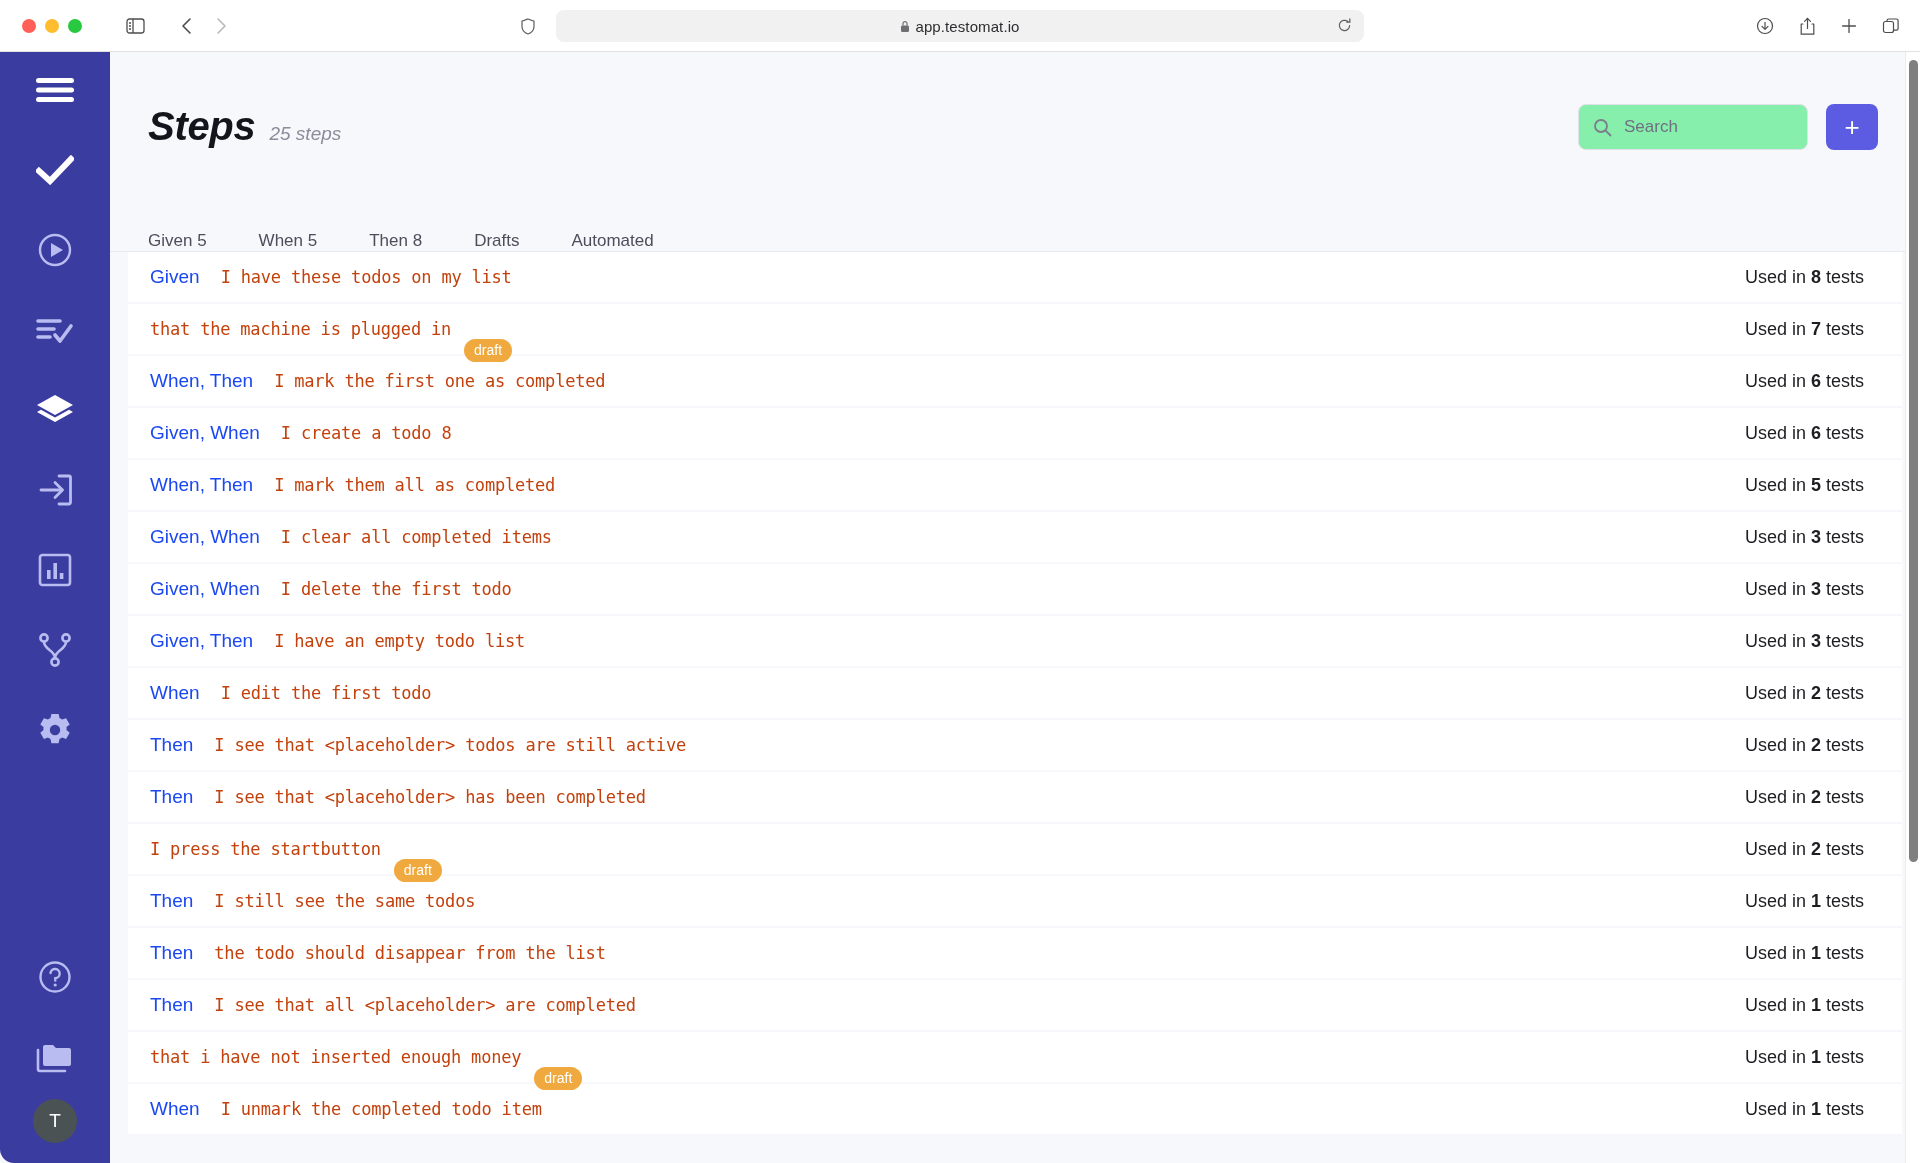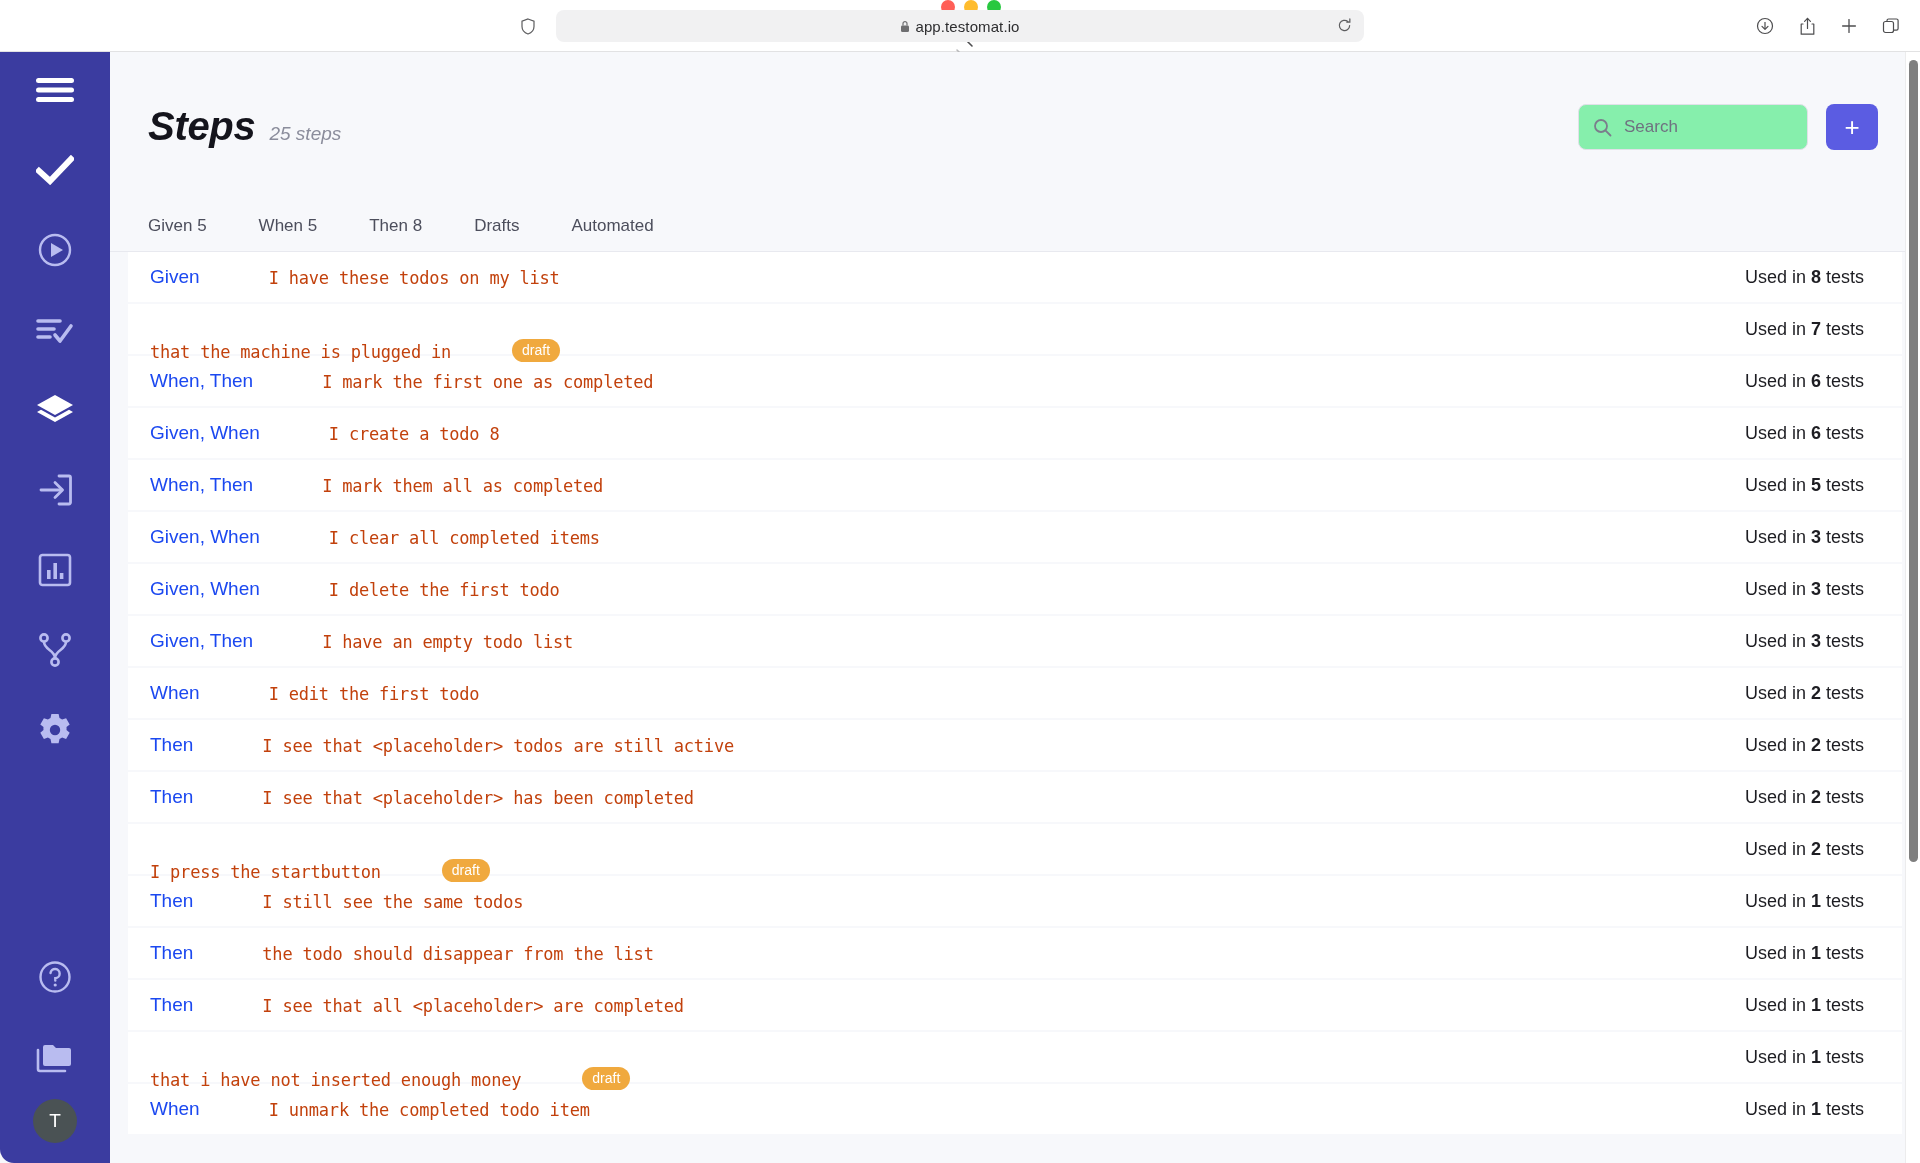--- a/index.html
+++ b/index.html
@@ -10,21 +10,20 @@
     font-family: "Liberation Sans", sans-serif;
   }
 
   
   #browser-chrome {
     position: absolute; top: 0; left: 0;
     width: 1920px; height: 52px;
     background: #ffffff;
     display: flex; align-items: center;
     border-bottom: 1px solid #e2e2e3;
-    flex-direction: column;
   }
   .traffic-lights { display: flex; gap: 9px; margin-left: 22px; }
   .tl { width: 14px; height: 14px; border-radius: 50%; }
   .tl.red { background: #ff5f57; }
   .tl.yellow { background: #febc2e; }
   .tl.green { background: #28c840; }
 
   .chrome-btn {
     width: 34px; height: 34px;
     display: flex; align-items: center; justify-content: center;
@@ -119,21 +118,21 @@
     background: #5b5ce2; border-radius: 8px;
     color: #ffffff; border: none;
     display: flex; align-items: center; justify-content: center;
     font-size: 26px; line-height: 1; cursor: pointer;
   }
 
   
   #tabs-bar {
     height: 52px;
     padding-left: 38px;
-    display: flex; align-items: center; gap: 0;
+    display: flex; align-items: flex-end; gap: 0;
     border-bottom: 1px solid #e8e9ef;
   }
   .tab-item {
     font-size: 17px; color: #4c4e5c;
     padding: 0 24px 0 0;
     margin-right: 28px;
     cursor: pointer;
     white-space: nowrap;
   }
   .tab-item:last-child { margin-right: 0; }
@@ -145,21 +144,21 @@
     overflow: hidden;
     background: #f7f8fb;
   }
   .step-row {
     margin: 0 18px 2px 18px;
     height: 50px;
     background: #ffffff;
     display: flex; align-items: center;
     padding: 0 38px 0 22px;
   }
-  .step-left { display: flex; align-items: flex-end; flex: 1; min-width: 0; gap: 48px; }
+  .step-left { display: flex; align-items: center; flex: 1; min-width: 0; }
   .step-keyword {
     color: #1b48f0;
     font-family: "Liberation Sans", sans-serif;
     font-size: 19px;
     white-space: nowrap;
     margin-right: 21px;
   }
   .step-text {
     font-family: "DejaVu Sans Mono", monospace;
     font-size: 17px;

